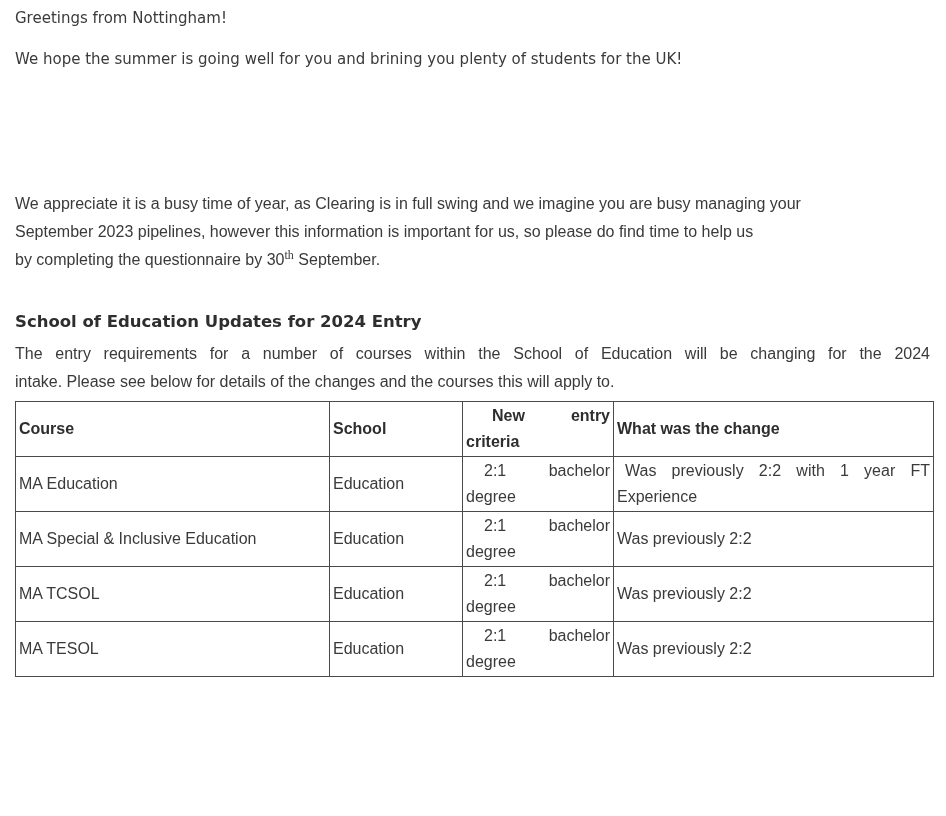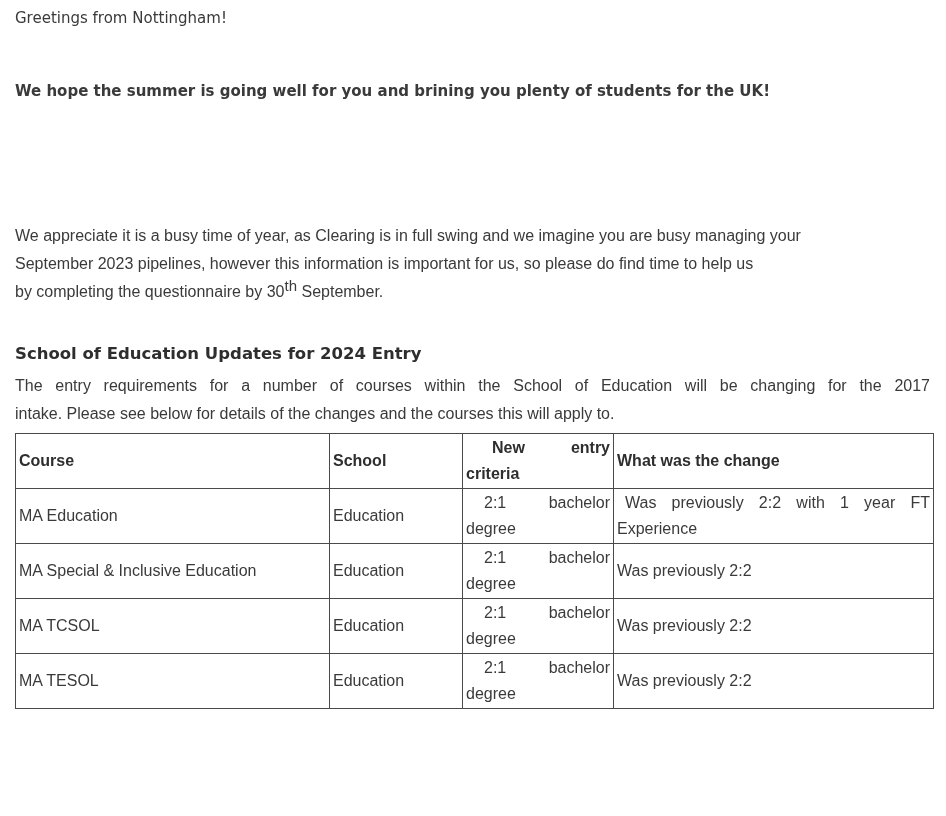--- a/index.html
+++ b/index.html
@@ -9,25 +9,25 @@
     background: var(--page-bg, #ffffff);
     color: var(--text, #3a3a3a);
     font-family: "Liberation Sans", sans-serif;
   }
   .page { padding: 10px 16px 8px 15px; }
 
   .greet {
     font-family: "DejaVu Sans", sans-serif;
     font-size: 15px; line-height: 17px;
   }
-  .greet2 { margin-top: 56px; font-weight: bold; }
+  .greet2 { margin-top: 24px; }
   .big-gap { height: 122px; }
 
   .bodyline { font-size: 16px; line-height: 28px; }
-  sup.sup { font-size: 15px; line-height: 0; vertical-align: super; }
+  sup.sup { font-size: 12px; line-height: 0; vertical-align: super; font-family: Liberation Serif, serif; }
 
   .heading {
     font-family: "DejaVu Sans", sans-serif;
     font-weight: bold; font-size: 16.5px; line-height: 20px;
     color: var(--heading-text, #2e2e2e);
     margin-top: 38px;
   }
   .secbody { margin-top: 8px; font-size: 16px; line-height: 28px; }
   .just { text-align: justify; text-align-last: justify; }
 
@@ -62,21 +62,21 @@
 
   <div>
     <div class="bodyline">We appreciate it is a busy time of year, as Clearing is in full swing and we imagine you are busy managing your</div>
     <div class="bodyline">September 2023 pipelines, however this information is important for us, so please do find time to help us</div>
     <div class="bodyline"><span>by completing the questionnaire by 30</span><sup class="sup">th</sup><span> September.</span></div>
   </div>
 
   <div class="heading">School of Education Updates for 2024 Entry</div>
 
   <div class="secbody">
-    <div class="just">The entry requirements for a number of courses within the School of Education will be changing for the 2017</div>
+    <div class="just">The entry requirements for a number of courses within the School of Education will be changing for the 2024</div>
     <div>intake. Please see below for details of the changes and the courses this will apply to.</div>
   </div>
 
   <table class="courses">
     <colgroup>
       <col style="width:314px">
         <col style="width:133px">
         <col style="width:151px">
         <col style="width:320px">
     </colgroup>

